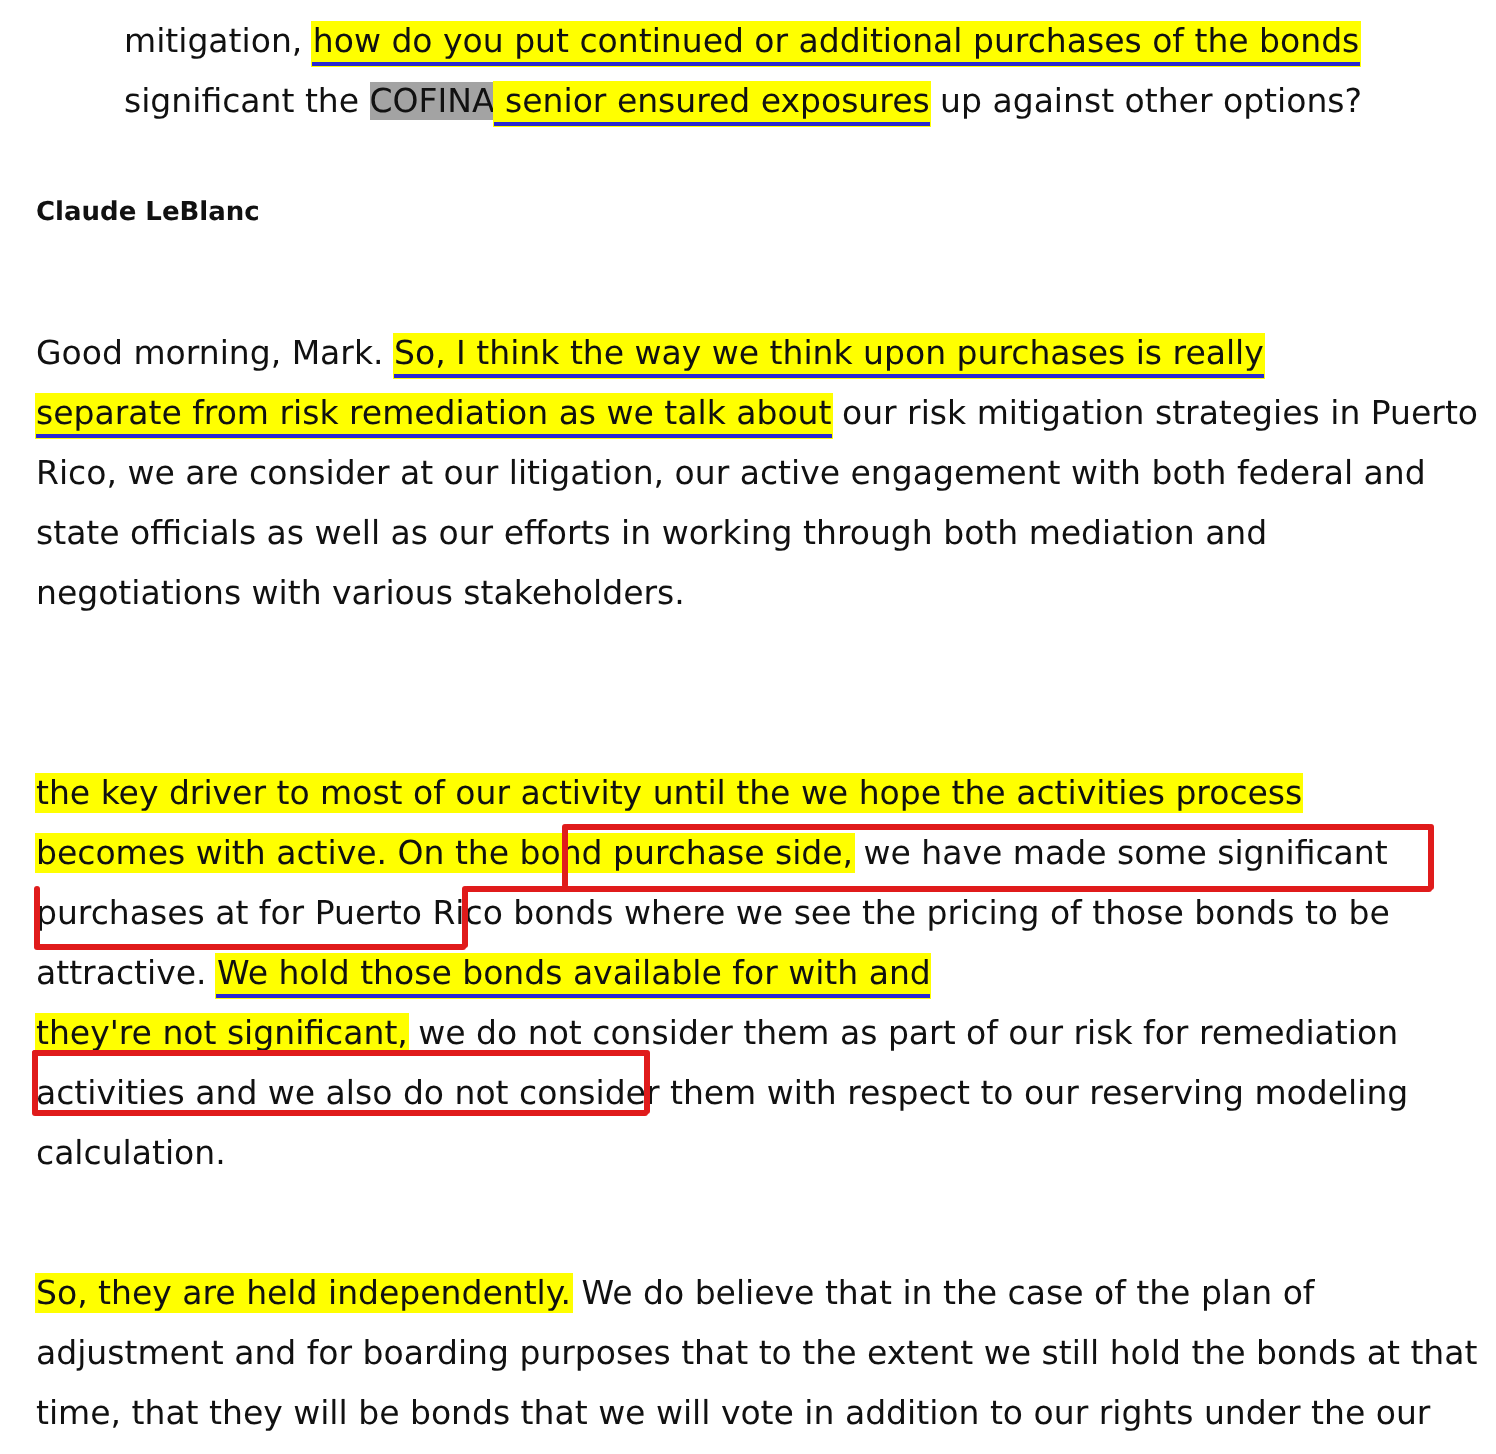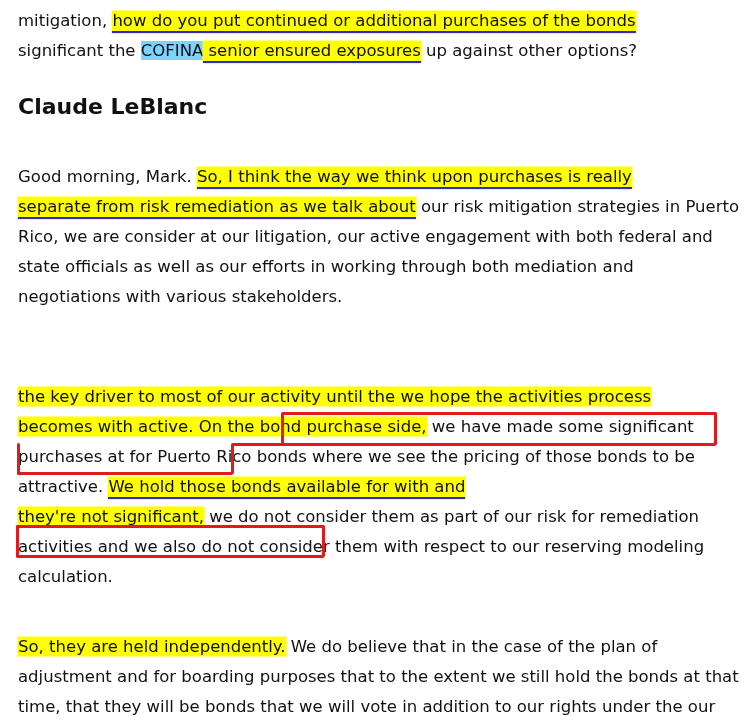--- a/index.html
+++ b/index.html
@@ -28,30 +28,30 @@
     padding: 0 8px 0 18px;
     text-align: left;
   }
   .para.spaced {
     margin-top: 40px;
   }
   .speaker {
     font-weight: bold;
     margin: 26px 0 0 0;
     padding: 0 8px 0 18px;
-    font-size: 22px;
+    font-size: 13px;
     line-height: 30px;
   }
   
   .hl-yellow {
     background: #ffff00;
     box-shadow: 0 0 0 0.5px #ffff00;
   }
   .hl-green {
-    background: #7dd3fc;
+    background: #a3a3a3;
   }
   .u-blue {
     border-bottom: 2px solid #2a2ad0;
     padding-bottom: 1px;
   }
   
   .overlay {
     position: absolute;
     pointer-events: none;
   }
@@ -66,21 +66,21 @@
     background: #e01b1b;
     width: 2.5px;
     border-radius: 2px;
   }
 </style>
 </head>
 <body>
 
 <div class="page">
 
-  <p class="para" style="padding-top:6px;">
+  <p class="para" style="padding-top:6px;margin-left:44px;">
     <span>mitigation, </span><span class="hl-yellow u-blue">how do you put continued or additional purchases of the bonds</span><br>
     <span>significant the </span><span class="hl-green">COFINA</span><span class="hl-yellow u-blue"> senior ensured exposures</span><span> up against other options?</span>
   </p>
 
   <p class="speaker">Claude LeBlanc</p>
 
   <p class="para spaced">
     <span>Good morning, Mark. </span><span class="hl-yellow u-blue">So, I think the way we think upon purchases is really</span><br>
     <span class="hl-yellow u-blue">separate from risk remediation as we talk about</span><span> our risk mitigation strategies in Puerto Rico, we are consider at our litigation, our active engagement with both federal and state officials as well as our efforts in working through both mediation and negotiations with various stakeholders.</span>
   </p>

